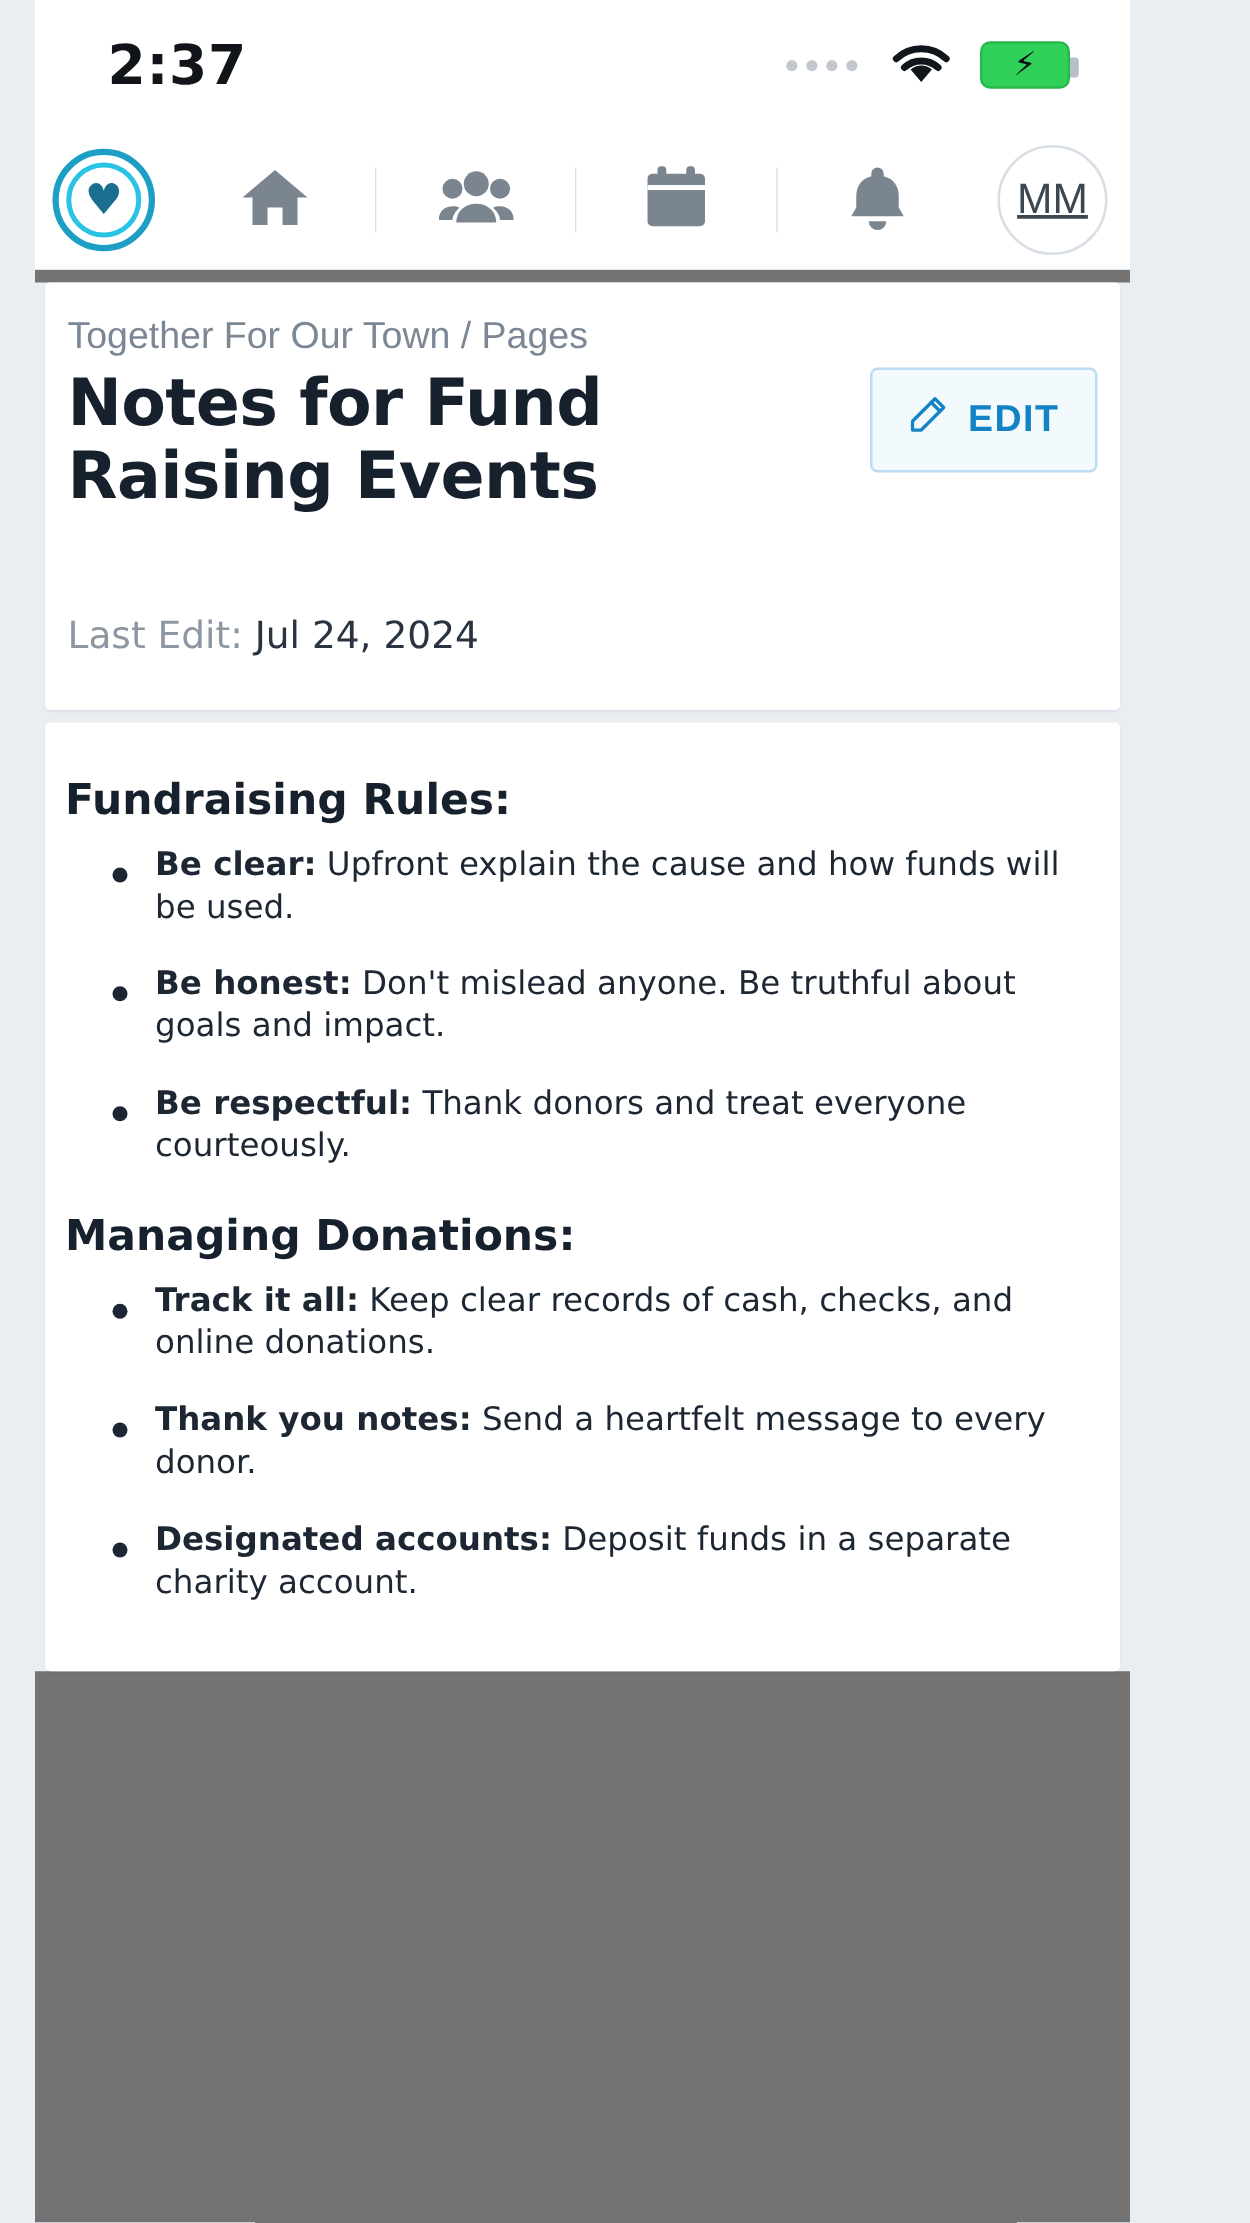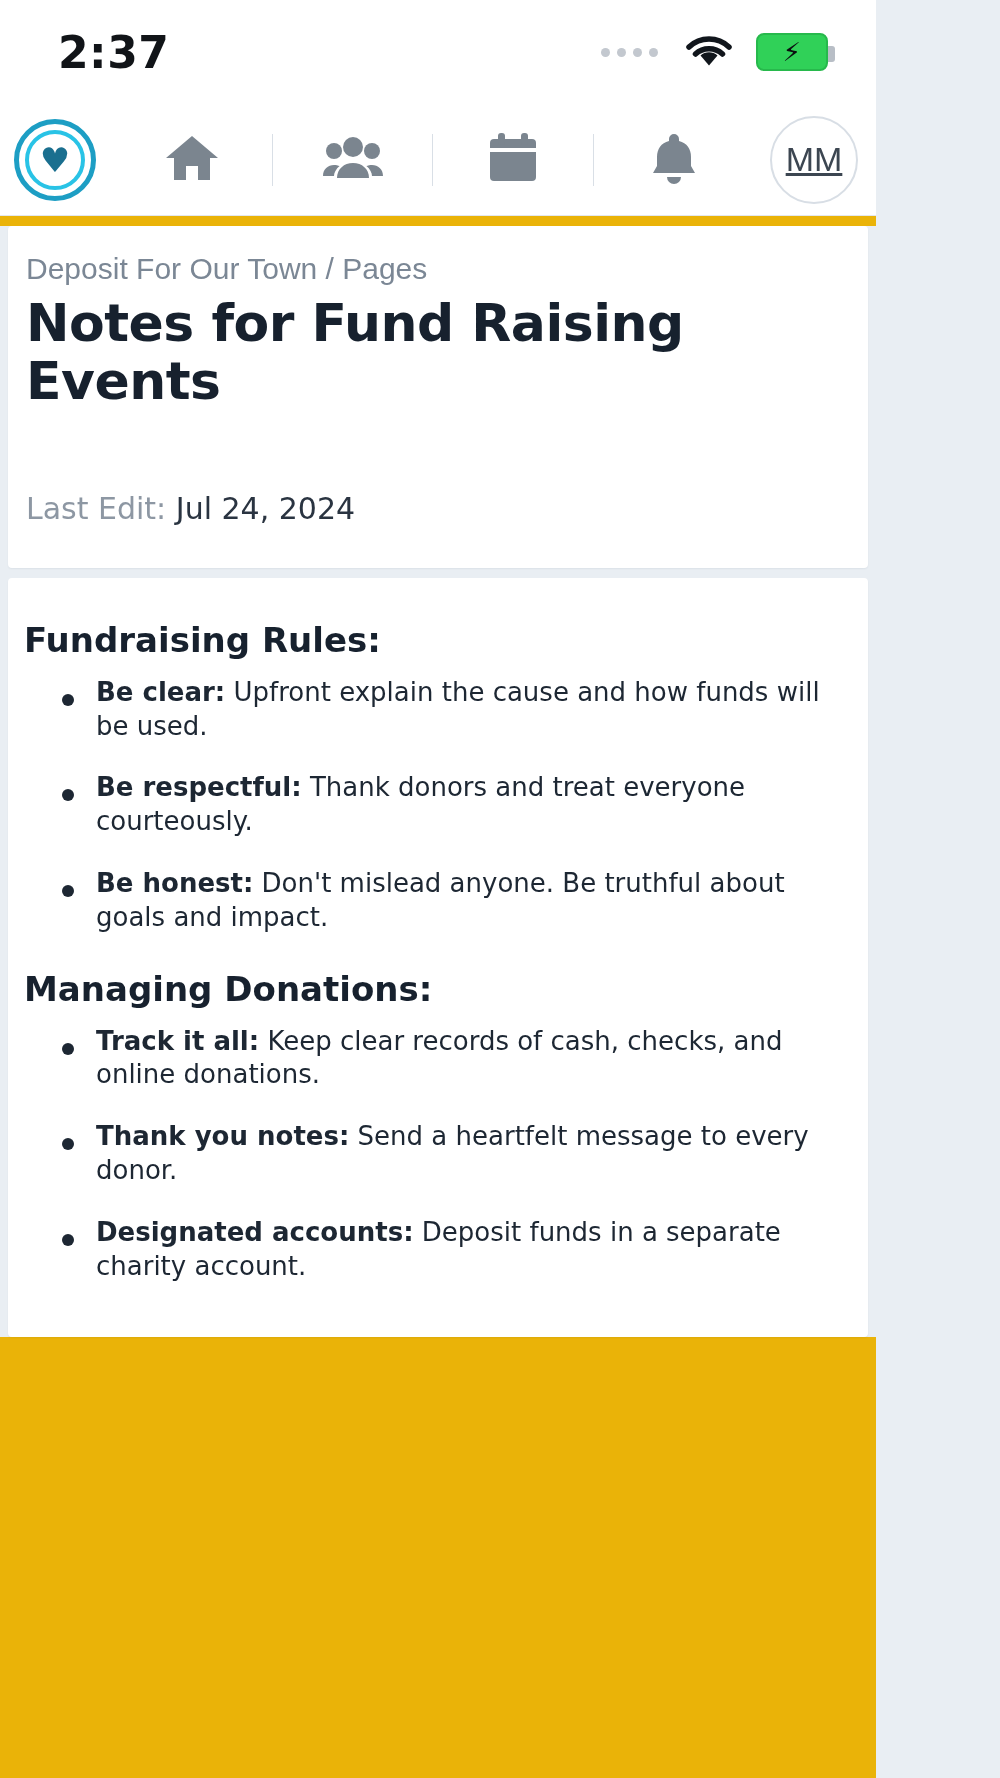--- a/index.html
+++ b/index.html
@@ -7,21 +7,22 @@
     width: 1000px;
     height: 1778px;
     background: #e9eef3;
     font-family: "DejaVu Sans", sans-serif;
     overflow: hidden;
   }
   .phone {
     position: relative;
     width: 876px;
     height: 1778px;
-    background: #eab308;
+    background: #737373;
+    margin-left: 28px;
   }
 
   
   .statusbar {
     height: 104px;
     background: #ffffff;
     display: flex;
     align-items: center;
     justify-content: space-between;
     padding: 0 48px 0 58px;
@@ -288,38 +289,47 @@
       </div>
     </div>
     <div class="avatar">
       <span>MM</span>
     </div>
   </div>
 
   <div class="scroll-area">
 
     <div class="card header-card">
-      <div class="breadcrumb">Deposit For Our Town / Pages</div>
+      <div class="breadcrumb">Together For Our Town / Pages</div>
       <div class="title-row">
         <div class="page-title">Notes for Fund Raising Events</div>
+        <div class="edit-btn">
+          <span>
+            <svg width="32" height="32" viewBox="0 0 32 32" fill="none" stroke="#1383c6" stroke-width="2.6" stroke-linecap="round" stroke-linejoin="round">
+              <path d="M22 3l7 7L11 28H4v-7z"></path>
+              <path d="M19 6l7 7"></path>
+            </svg>
+          </span>
+          <span>EDIT</span>
+        </div>
       </div>
       <div class="meta">
         <div class="meta-row">
           <span class="muted">Last Edit:</span>
           <span class="dark">Jul 24, 2024</span>
         </div>
       </div>
     </div>
 
     <div class="card content-card cut" id="content-card">
         <div class="section-head">Fundraising Rules:</div>
         <ul class="bullets">
           <li><b>Be clear:</b><span> Upfront explain the cause and how funds will be used.</span></li>
+          <li><b>Be honest:</b><span> Don't mislead anyone. Be truthful about goals and impact.</span></li>
           <li><b>Be respectful:</b><span> Thank donors and treat everyone courteously.</span></li>
-          <li><b>Be honest:</b><span> Don't mislead anyone. Be truthful about goals and impact.</span></li>
         </ul>
         <div class="section-head spaced">Managing Donations:</div>
         <ul class="bullets">
           <li><b>Track it all:</b><span> Keep clear records of cash, checks, and online donations.</span></li>
           <li><b>Thank you notes:</b><span> Send a heartfelt message to every donor.</span></li>
           <li><b>Designated accounts:</b><span> Deposit funds in a separate charity account.</span></li>
         </ul>
       </div>
 
   </div>

